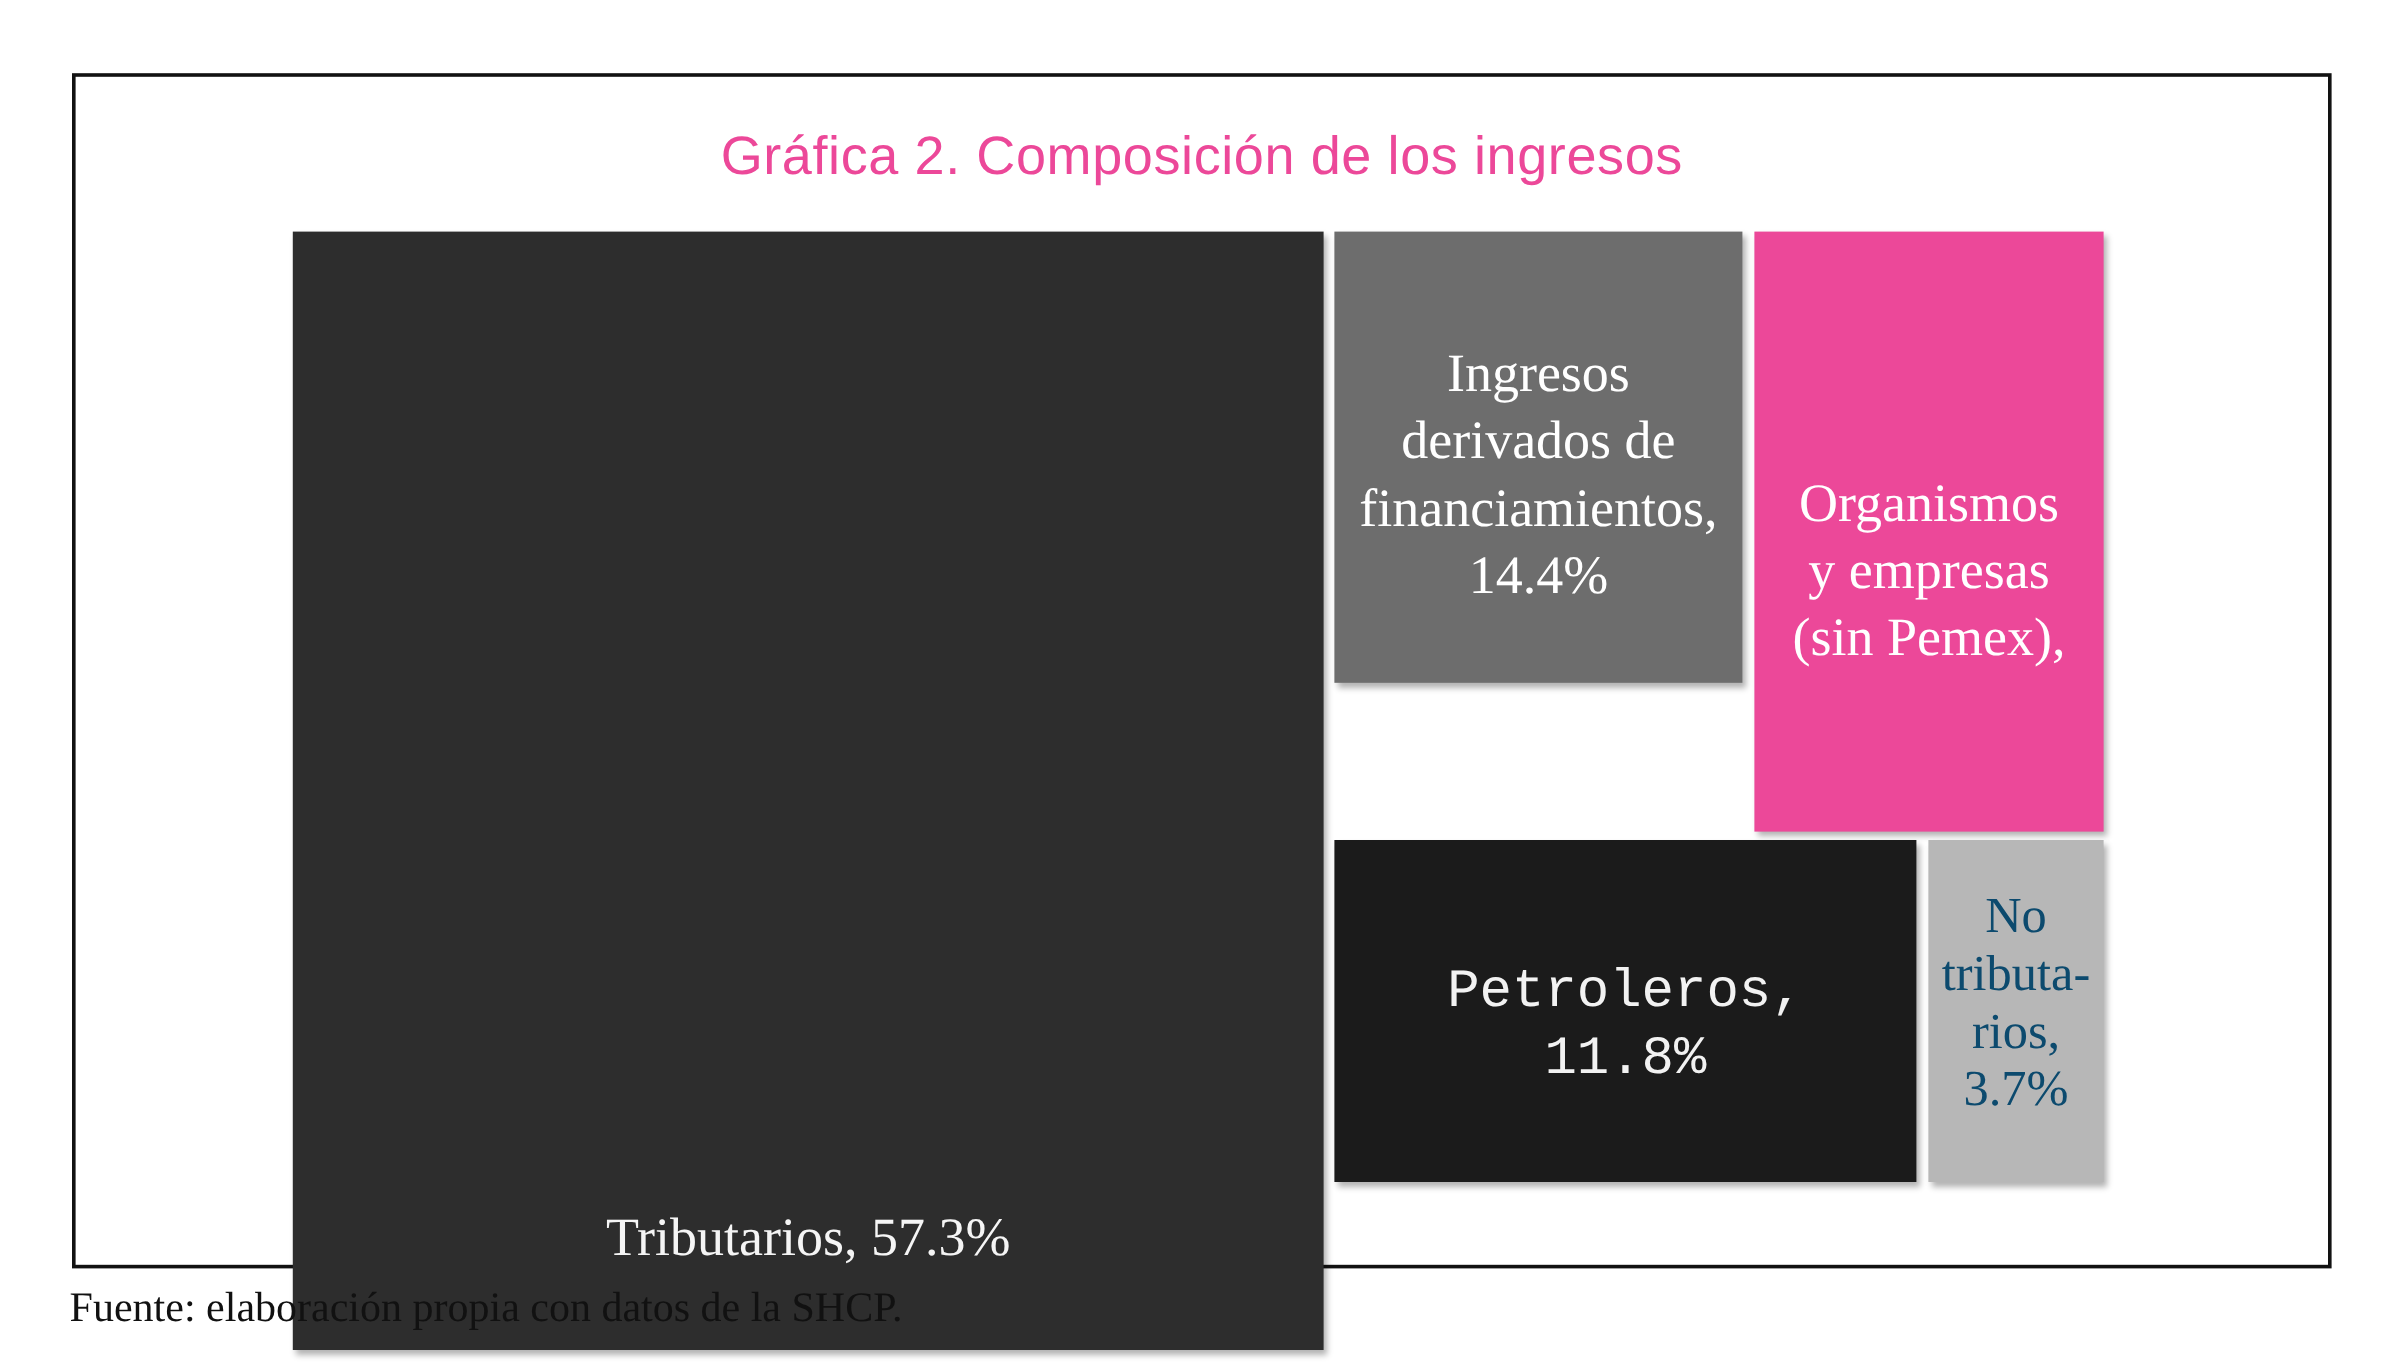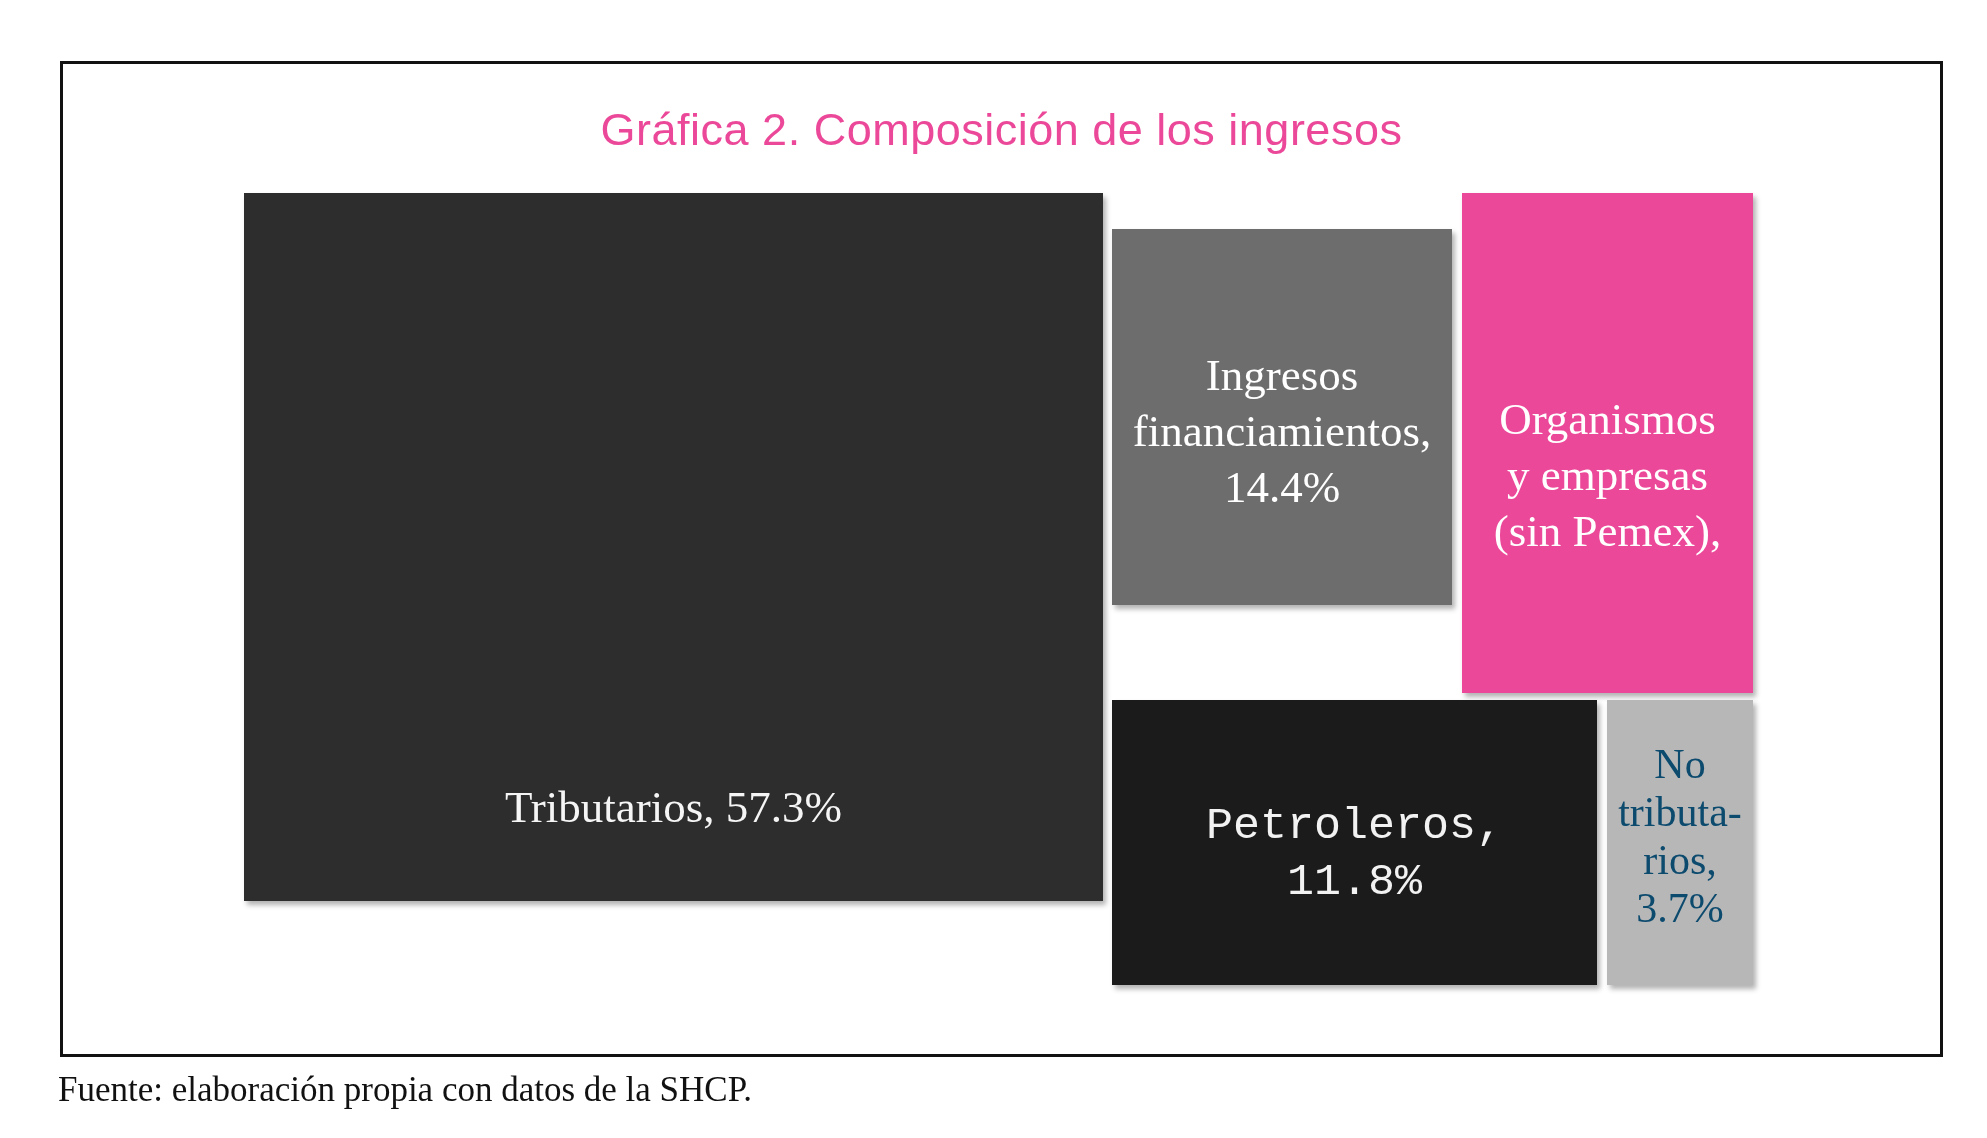--- a/index.html
+++ b/index.html
@@ -38,22 +38,22 @@
     box-sizing:border-box;
     display:flex;
     align-items:center;
     justify-content:center;
     text-align:center;
     font-family:"Liberation Serif", serif;
     font-size:45px;
     line-height:56px;
     box-shadow:3px 4px 5px rgba(0,0,0,0.30);
   }
-  .tile-tributarios{left:0;top:0;width:859px;height:708px;align-items:flex-end;padding-bottom:66px;}
-  .tile-ingresos{left:868px;top:0;width:340px;height:376px;padding-top:28px;margin-top:36px;}
+  .tile-tributarios{left:0;top:0;width:859px;height:932px;align-items:flex-end;padding-bottom:66px;}
+  .tile-ingresos{left:868px;top:0;width:340px;height:376px;padding-top:28px;}
   .tile-organismos{left:1218px;top:0;width:291px;height:500px;padding-top:64px;}
   .tile-petroleros{left:868px;top:507px;width:485px;height:285px;padding-top:24px;}
   .tile-notrib{left:1363px;top:507px;width:146px;height:285px;font-size:42px;line-height:48px;padding-bottom:14px;}
   .tile-label{display:block;}
   .source-note{
     position:absolute;
     left:58px;top:1068px;
     font-family:"Liberation Serif", serif;
     font-size:35px;
     line-height:44px;
@@ -73,20 +73,21 @@
 
       <div class="tile tile-tributarios" style="background: rgb(45, 45, 45); color: rgb(245, 245, 245);">
         <div class="tile-label">
           <div>Tributarios, 57.3%</div>
         </div>
       </div>
 
       <div class="tile tile-ingresos" style="background: rgb(109, 109, 109); color: rgb(255, 255, 255);">
         <div class="tile-label">
           <div>Ingresos</div>
+          <div>derivados de</div>
           <div>financiamientos,</div>
           <div>14.4%</div>
         </div>
       </div>
 
       <div class="tile tile-organismos" style="background: #ec4899; color: rgb(255, 255, 255);">
         <div class="tile-label">
           <div>Organismos</div>
           <div>y empresas</div>
           <div>(sin Pemex),</div>

